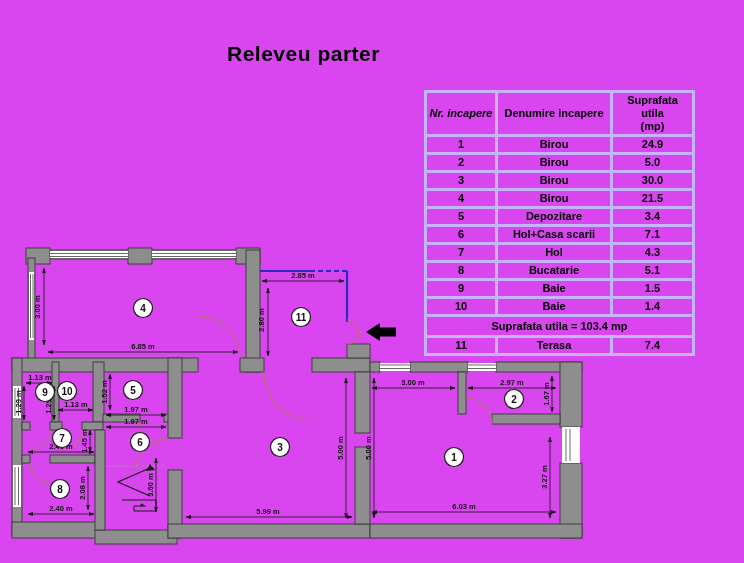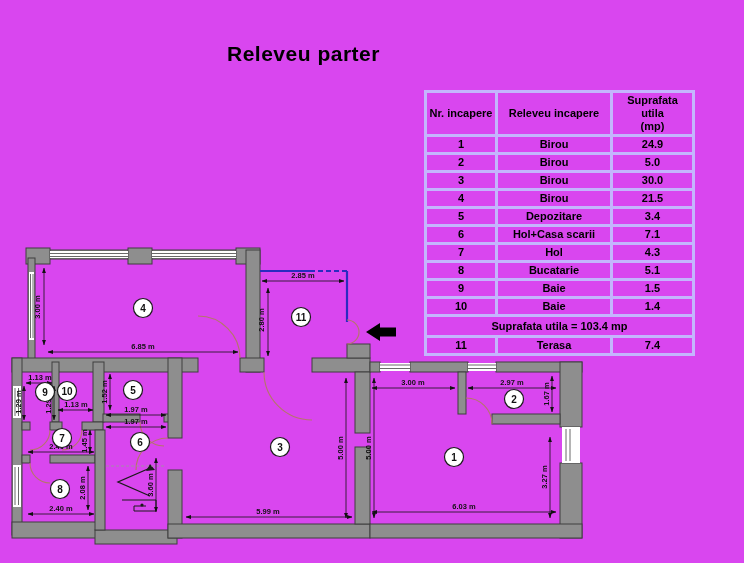--- a/index.html
+++ b/index.html
@@ -4,38 +4,38 @@
 <style>
   html,body{margin:0;padding:0;background:#fff;}
   .screen{position:relative;width:744px;height:563px;background:#d946ef;overflow:hidden;
           font-family:"Liberation Sans",sans-serif;color:#000;}
   .title{position:absolute;left:227px;top:42px;font-size:21px;font-weight:bold;letter-spacing:.5px;}
   table.areas{position:absolute;left:424px;top:90px;width:253px;border-collapse:collapse;
               border:2px solid #000;table-layout:fixed;}
   table.areas th,table.areas td{border:3px solid #c4b5fd;font-size:11px;font-weight:bold;
               text-align:center;padding:1px 2px;line-height:13px;}
   table.areas th{height:34px;vertical-align:middle;}
-  th.c1{width:64px;border-right:none;}
+  th.c1{width:64px;border-right:none;font-style:italic;}
   th.c2{width:108px;border-left:none;}
   th.c3{width:75px;}
   td.sum{border-top:2px solid #000;border-bottom:2px solid #000;height:16px;margin-left:24px;}
   svg.plan{position:absolute;left:0;top:240px;width:744px;height:323px;}
 </style>
 </head>
 <body>
 
 <div class="screen">
 
   <div class="title">Releveu parter</div>
 
   <table class="areas">
     <thead>
       <tr>
         <th class="c1">Nr. incapere</th>
-        <th class="c2">Releveu incapere</th>
+        <th class="c2">Denumire incapere</th>
         <th class="c3">
           <div>Suprafata utila</div>
           <div>(mp)</div>
         </th>
       </tr>
     </thead>
     <tbody id="tbody">
         <tr>
           <td>1</td>
           <td>Birou</td>

